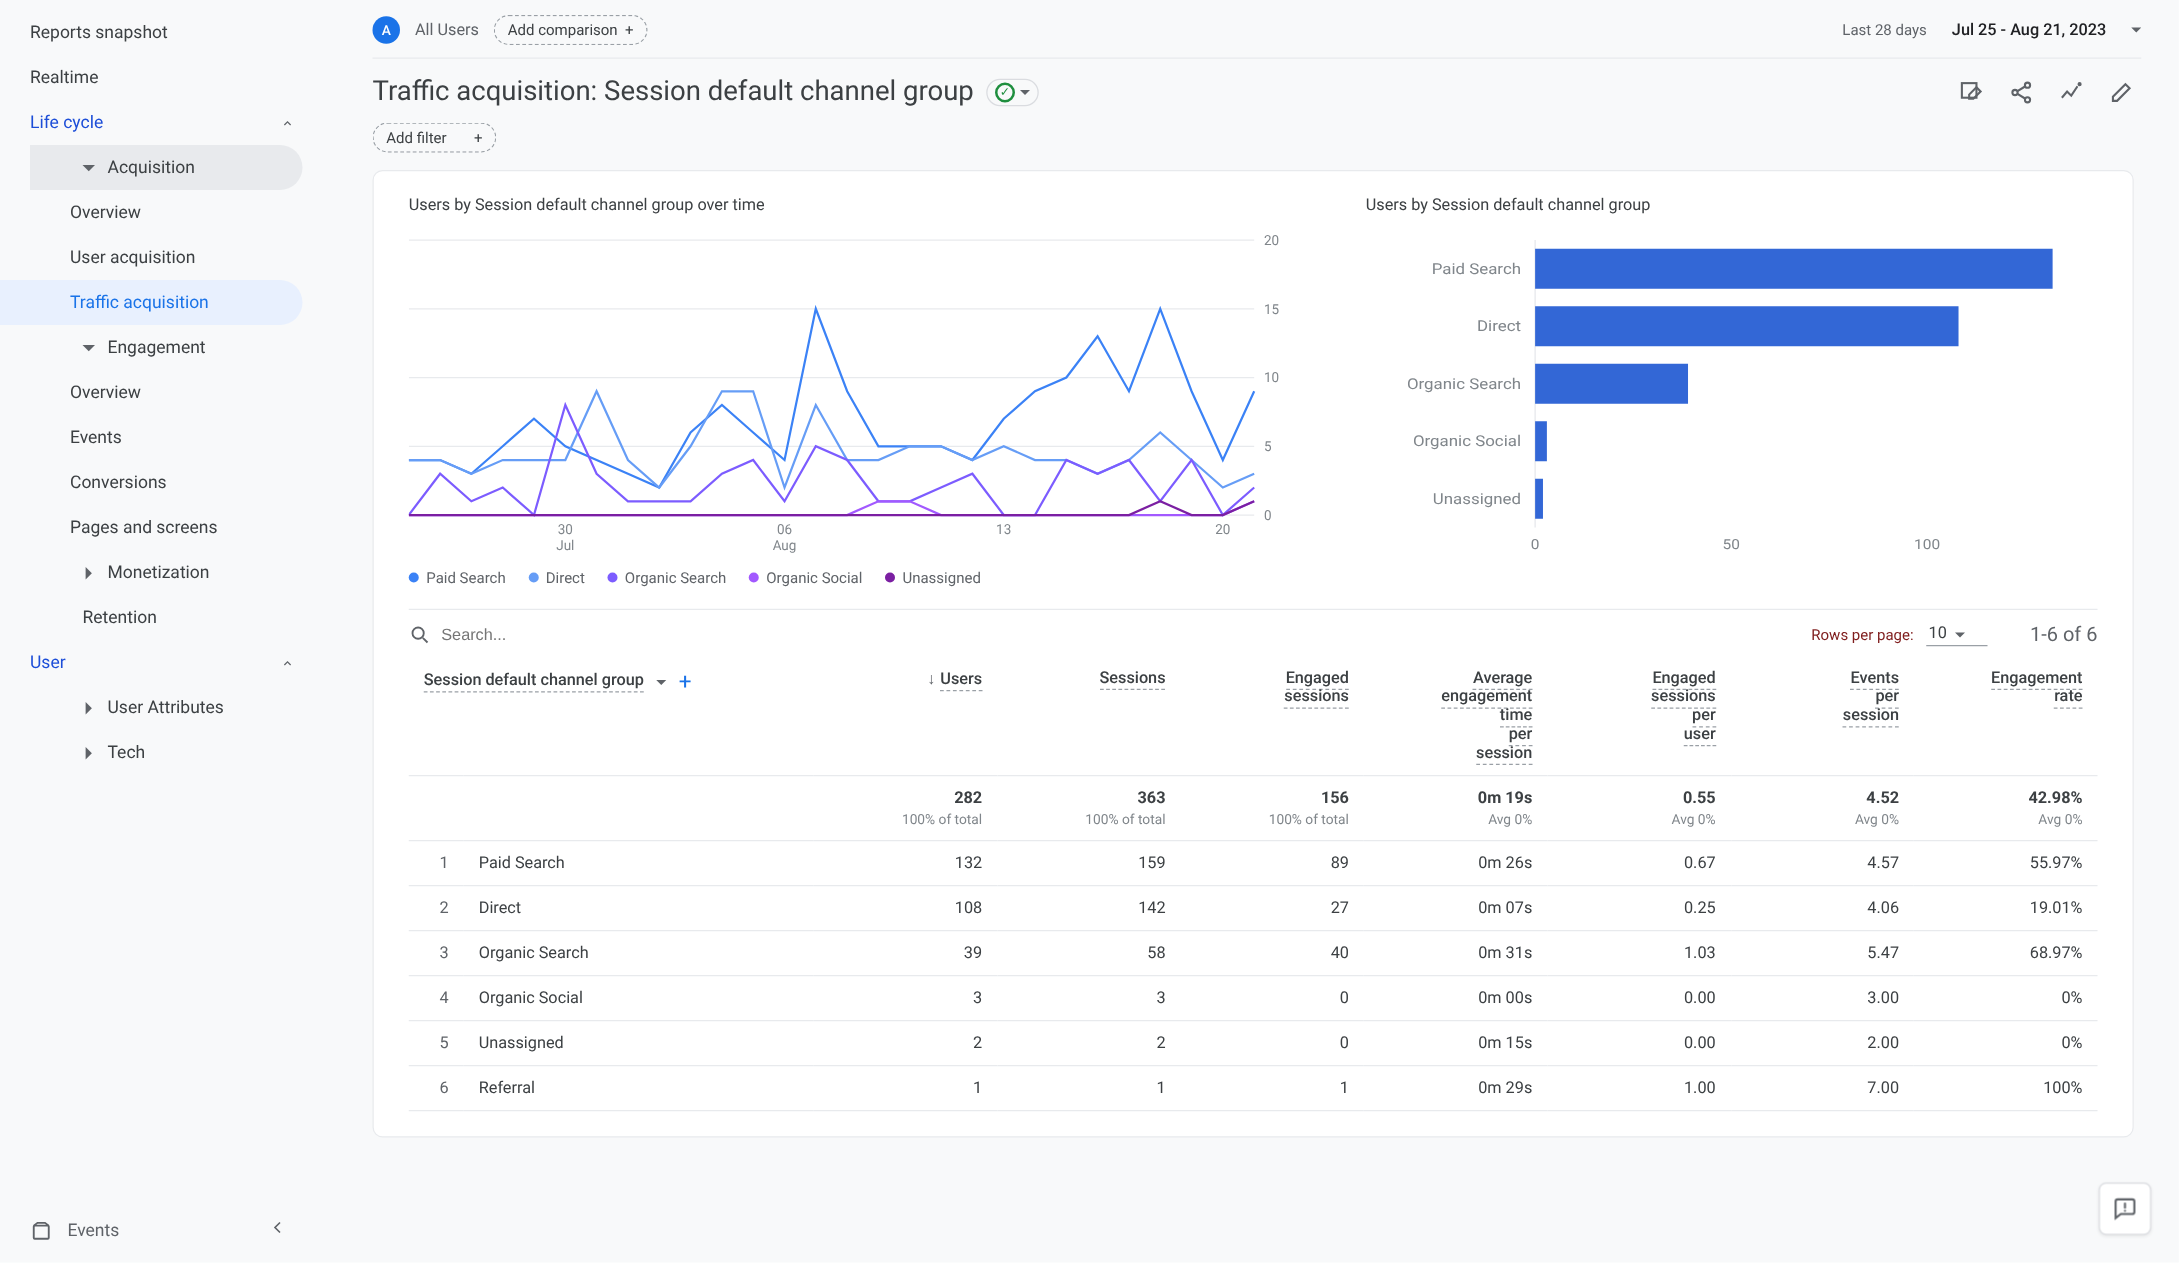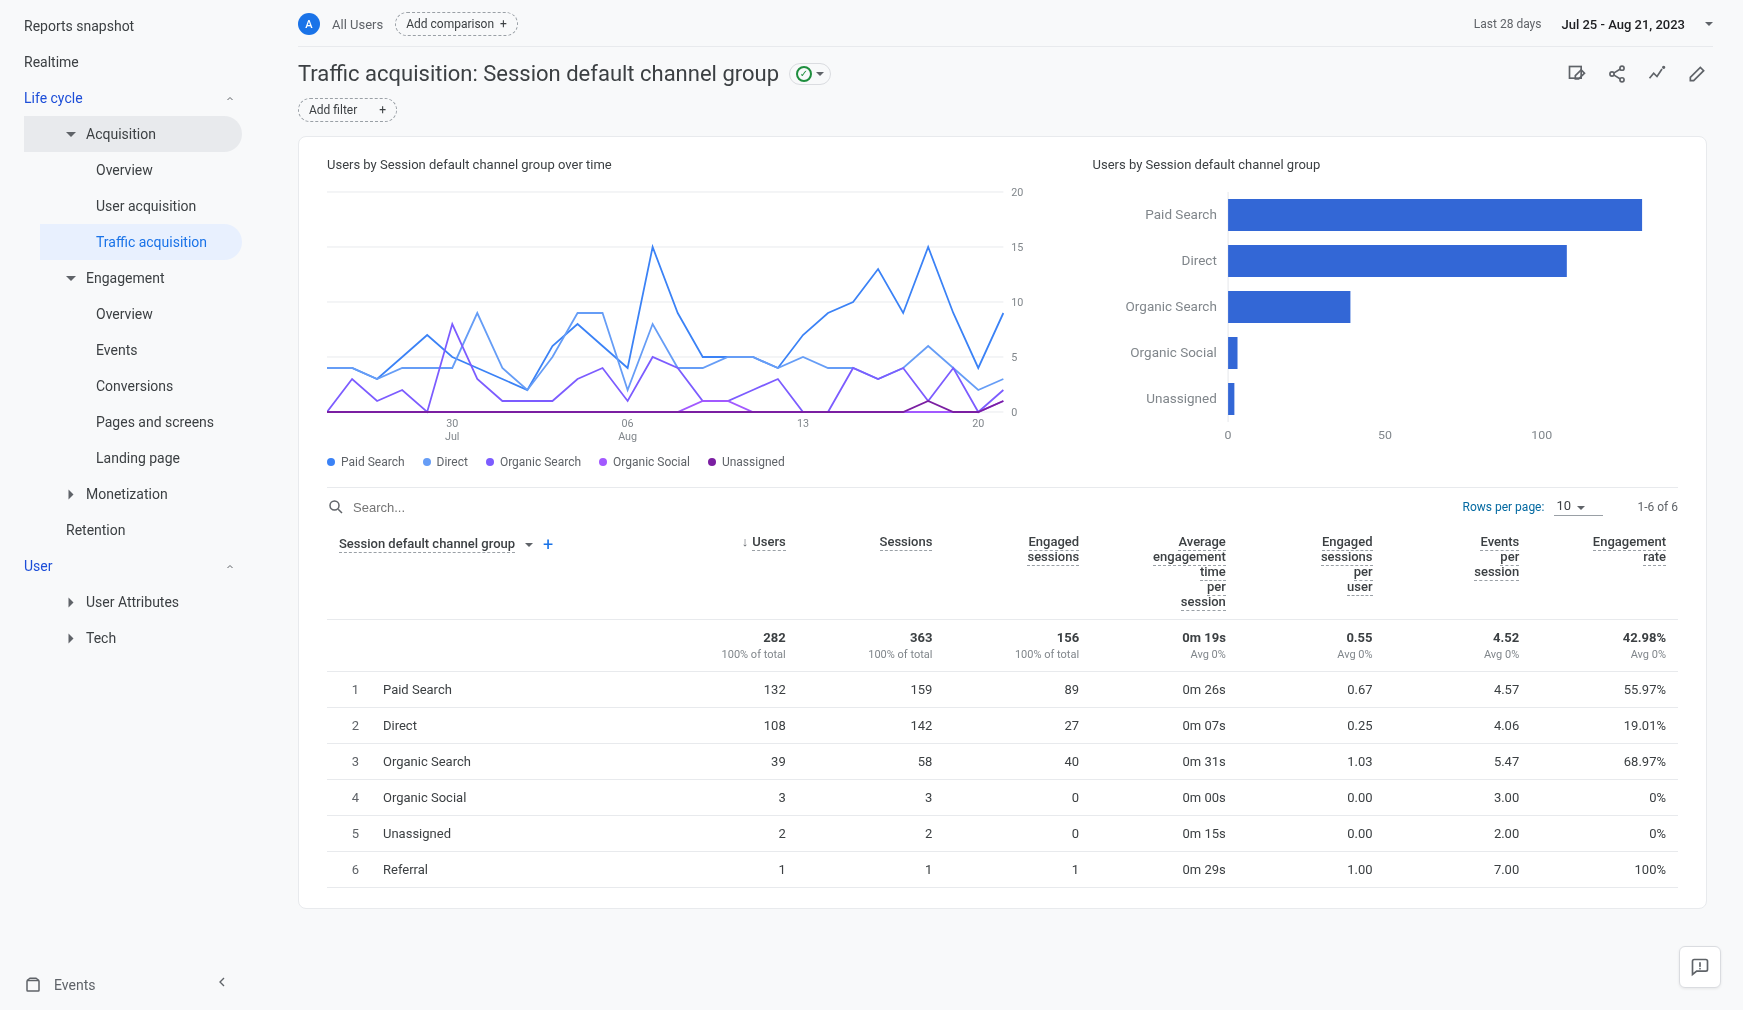--- a/index.html
+++ b/index.html
@@ -2,21 +2,21 @@
 <html><head>
 <meta charset="utf-8">
 <style>
   * { box-sizing: border-box; margin: 0; padding: 0; }
   body { font-family: Roboto, Arial, sans-serif; font-size: 13px; color: #3c4043; background: #f8f9fa; overflow: hidden; }
   .app { display: flex; width: 1743px; height: 1010px; }
   
   .sidebar { width: 250px; background: #f8f9fa; display: flex; flex-direction: column; border-right: none; padding-top: 8px; position: relative; }
   .sidebar-item { padding: 10px 16px 10px 24px; cursor: pointer; color: #3c4043; display: flex; align-items: center; gap: 10px; font-size: 14px; }
   .sidebar-item.level2 { padding-left: 42px; margin-left: 24px; }
-  .sidebar-item.level3 { padding-left: 56px; margin-left: 40px; }
+  .sidebar-item.level3 { padding-left: 56px; }
   .sidebar-item.section { font-weight: 400; color: #1d4ed8; display: flex; justify-content: space-between; align-items: center; }
   .sidebar-item.parent { font-weight: 400; display:flex; align-items:center; gap:10px; }
   .sidebar-item.active-parent { background: #e8eaed; border-radius: 0 24px 24px 0; margin-right: 8px; }
   .sidebar-item.active { background: #e8f0fe; color: #1a73e8; border-radius: 0 24px 24px 0; margin-right: 8px; }
   .chev { width: 10px; height: 10px; display: inline-block; }
   .tri { width:0; height:0; border-left:5px solid transparent; border-right:5px solid transparent; border-top:5px solid #5f6368; display:inline-block; }
   .tri.right { transform: rotate(-90deg); }
   .library { margin-top: auto; padding: 16px 24px; display:flex; align-items:center; gap:12px; font-size:14px; color:#5f6368; cursor:pointer; }
   .collapse-btn { position:absolute; bottom:16px; right:16px; width:24px; height:24px; display:flex; align-items:center; justify-content:center; color:#5f6368; cursor:pointer; }
   
@@ -46,23 +46,23 @@
   .chart-title { font-size:13px; color:#3c4043; margin-bottom:10px; }
   .line-chart-wrap { position:relative; height:265px; }
   .bar-chart-wrap  { position:relative; height:265px; }
   .legend { display:flex; gap:18px; font-size:12px; color:#5f6368; margin-top:8px; flex-wrap:wrap; }
   .legend-item { display:flex; align-items:center; gap:6px; }
   .dot { width:8px;height:8px;border-radius:50%; }
   
   .table-controls { display:flex; align-items:center; margin-top:18px; border-top:1px solid #e8eaed; padding-top:10px; gap:10px; }
   .search-wrap { display:flex; align-items:center; gap:8px; color:#5f6368; flex:1; }
   .search-wrap input { border:none; outline:none; font-size:13px; color:#3c4043; background:transparent; width:200px; }
-  .rpp-label { font-size:12px; color:#0369a1; }
+  .rpp-label { font-size:12px; color:#7f1d1d; }
   .rpp-select { font-size:13px; color:#3c4043; border:none; border-bottom:1px solid #9aa0a6; background:transparent; padding:0 18px 2px 2px; cursor:pointer; margin-right:24px; position:relative; }
-  .page-info { font-size:12px; color:#5f6368; }
+  .page-info { font-size:16px; color:#5f6368; }
   .tri-sm { width:0;height:0;border-left:4px solid transparent;border-right:4px solid transparent;border-top:4px solid #5f6368; display:inline-block; }
   table.data { width:100%; border-collapse:collapse; margin-top:8px; font-size:13px; color:#3c4043; table-layout:fixed; }
   table.data th, table.data td { padding:10px 12px; text-align:right; border-bottom:1px solid #e8eaed; }
   table.data th { font-weight:500; vertical-align:top; }
   table.data th.dim, table.data td.dim { text-align:left; }
   table.data td.idx { text-align:right; width:40px; color:#5f6368; }
   .th-label { border-bottom:1px dashed #9aa0a6; padding-bottom:1px; display:inline; }
   .th-sort { color:#5f6368; margin-right:4px; }
   .dim-head { display:flex; align-items:center; gap:10px; }
   .plus-blue { color:#1a73e8; font-size:18px; font-weight:400; cursor:pointer; }
@@ -100,21 +100,20 @@
     <div class="sidebar-item level3 active">Traffic acquisition</div>
 
     <div class="sidebar-item level2 parent">
       <span class="tri"></span>
       <span>Engagement</span>
     </div>
     <div class="sidebar-item level3">Overview</div>
     <div class="sidebar-item level3">Events</div>
     <div class="sidebar-item level3">Conversions</div>
     <div class="sidebar-item level3">Pages and screens</div>
-    <div class="sidebar-item level3">Landing page</div>
 
     <div class="sidebar-item level2 parent">
       <span class="tri right"></span>
       <span>Monetization</span>
     </div>
     <div class="sidebar-item level2" style="padding-left:42px">Retention</div>
 
     <div class="sidebar-item section">
       <span>User</span>
       <span class="chev">

